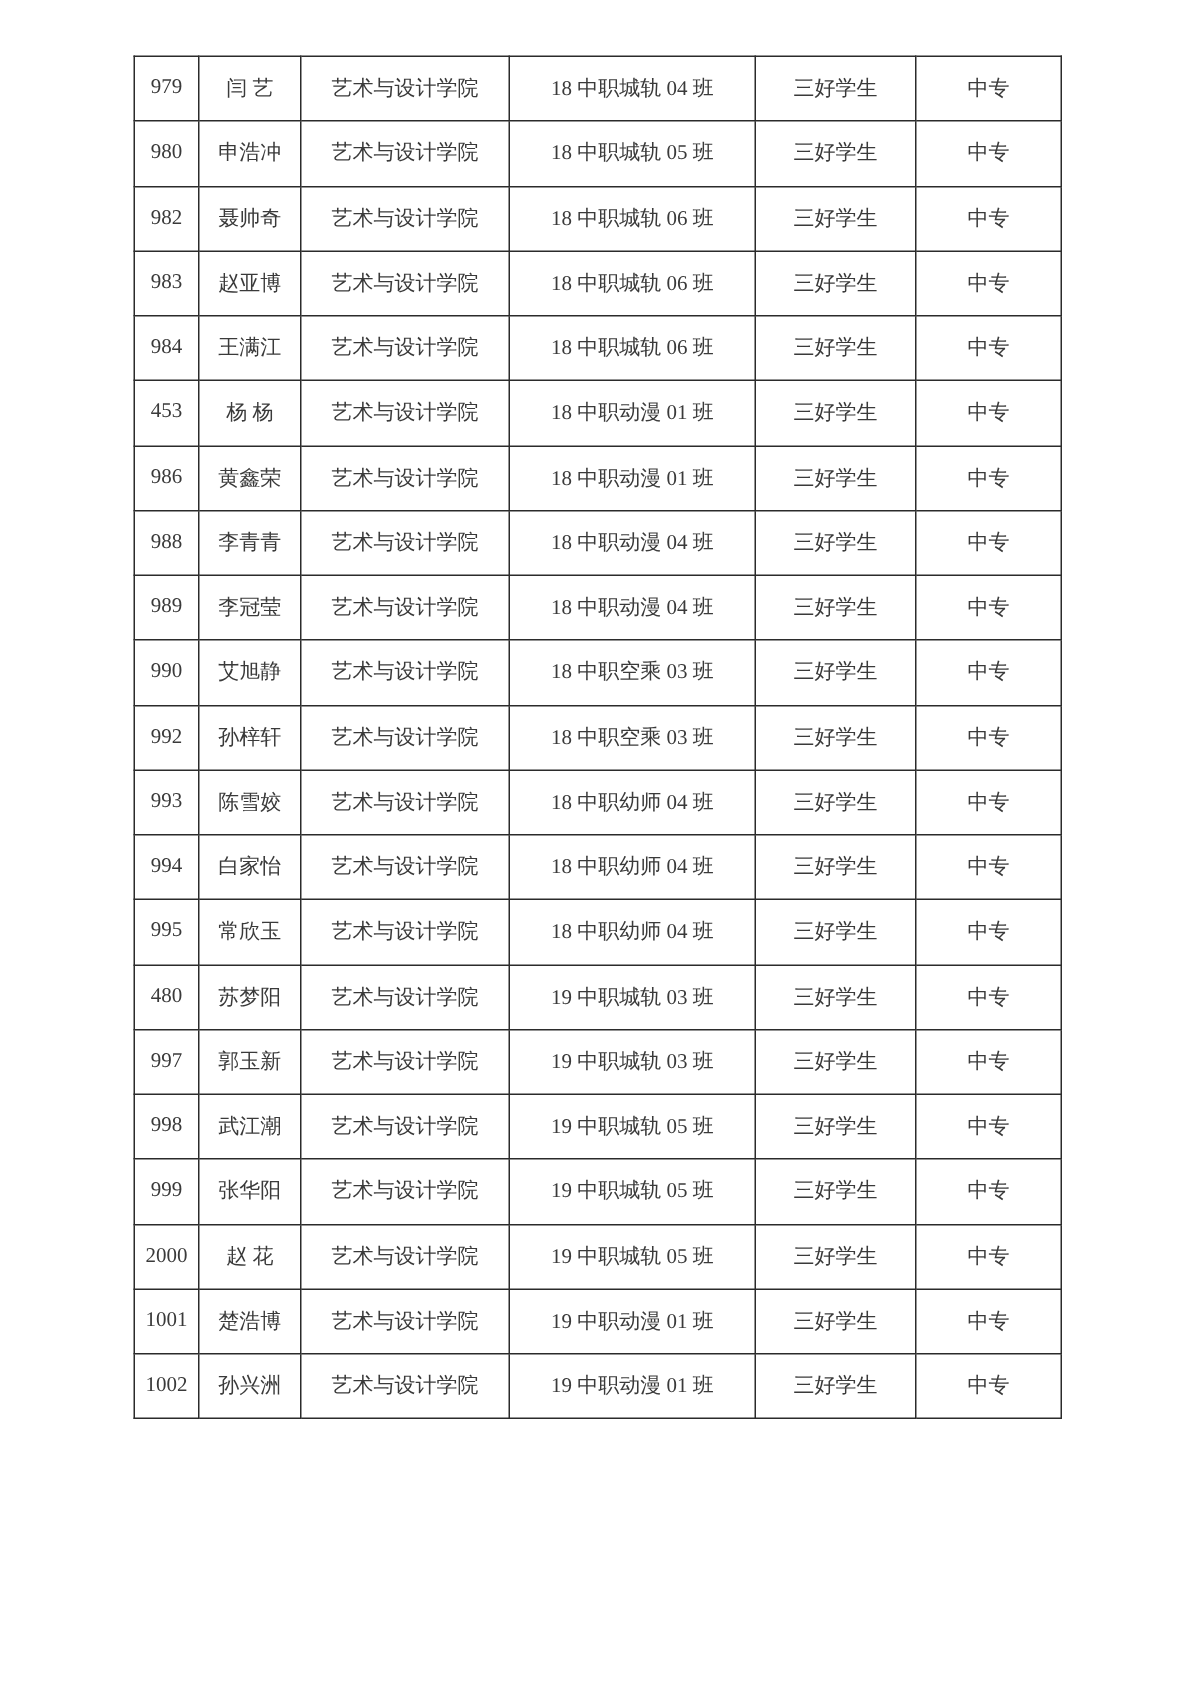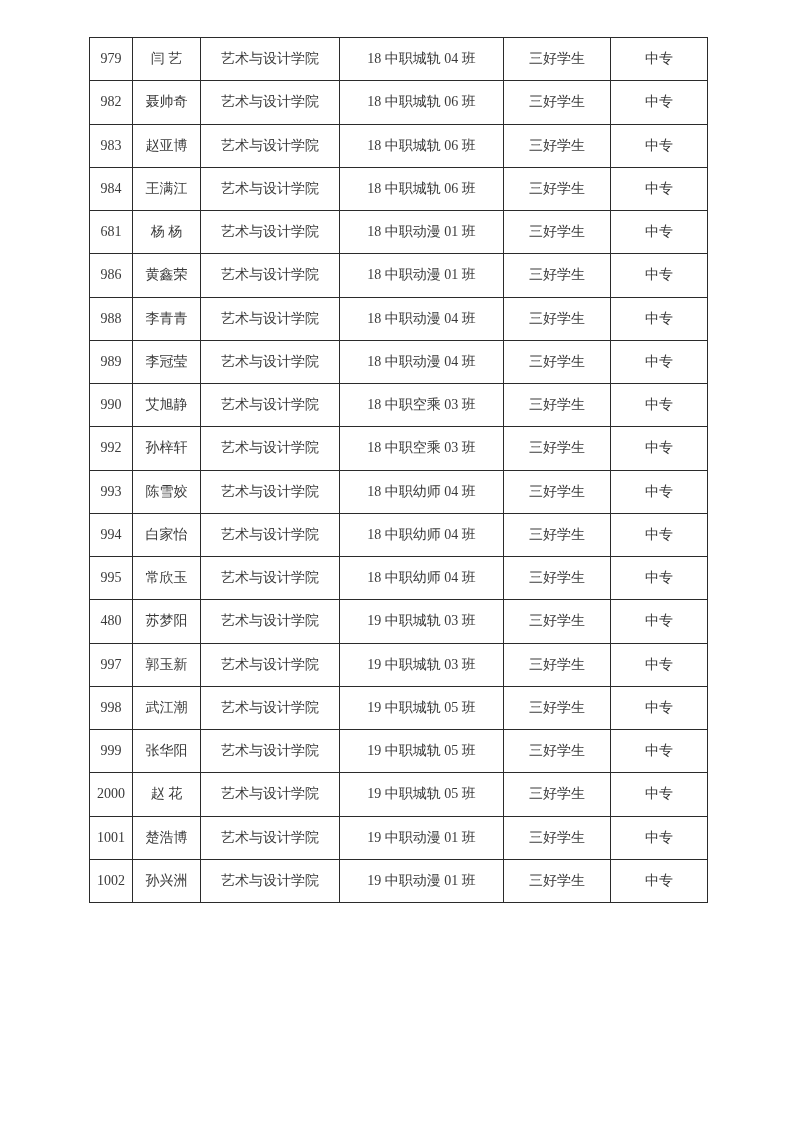--- a/index.html
+++ b/index.html
@@ -55,20 +55,28 @@
     <tbody id="rows-body">
         <tr>
           <td>979</td>
           <td>闫 艺</td>
           <td>艺术与设计学院</td>
           <td>18 中职城轨 04 班</td>
           <td>三好学生</td>
           <td>中专</td>
         </tr>
         <tr>
+          <td>980</td>
+          <td>申浩冲</td>
+          <td>艺术与设计学院</td>
+          <td>18 中职城轨 05 班</td>
+          <td>三好学生</td>
+          <td>中专</td>
+        </tr>
+        <tr>
           <td>982</td>
           <td>聂帅奇</td>
           <td>艺术与设计学院</td>
           <td>18 中职城轨 06 班</td>
           <td>三好学生</td>
           <td>中专</td>
         </tr>
         <tr>
           <td>983</td>
           <td>赵亚博</td>
@@ -79,21 +87,21 @@
         </tr>
         <tr>
           <td>984</td>
           <td>王满江</td>
           <td>艺术与设计学院</td>
           <td>18 中职城轨 06 班</td>
           <td>三好学生</td>
           <td>中专</td>
         </tr>
         <tr>
-          <td>681</td>
+          <td>453</td>
           <td>杨 杨</td>
           <td>艺术与设计学院</td>
           <td>18 中职动漫 01 班</td>
           <td>三好学生</td>
           <td>中专</td>
         </tr>
         <tr>
           <td>986</td>
           <td>黄鑫荣</td>
           <td>艺术与设计学院</td>

